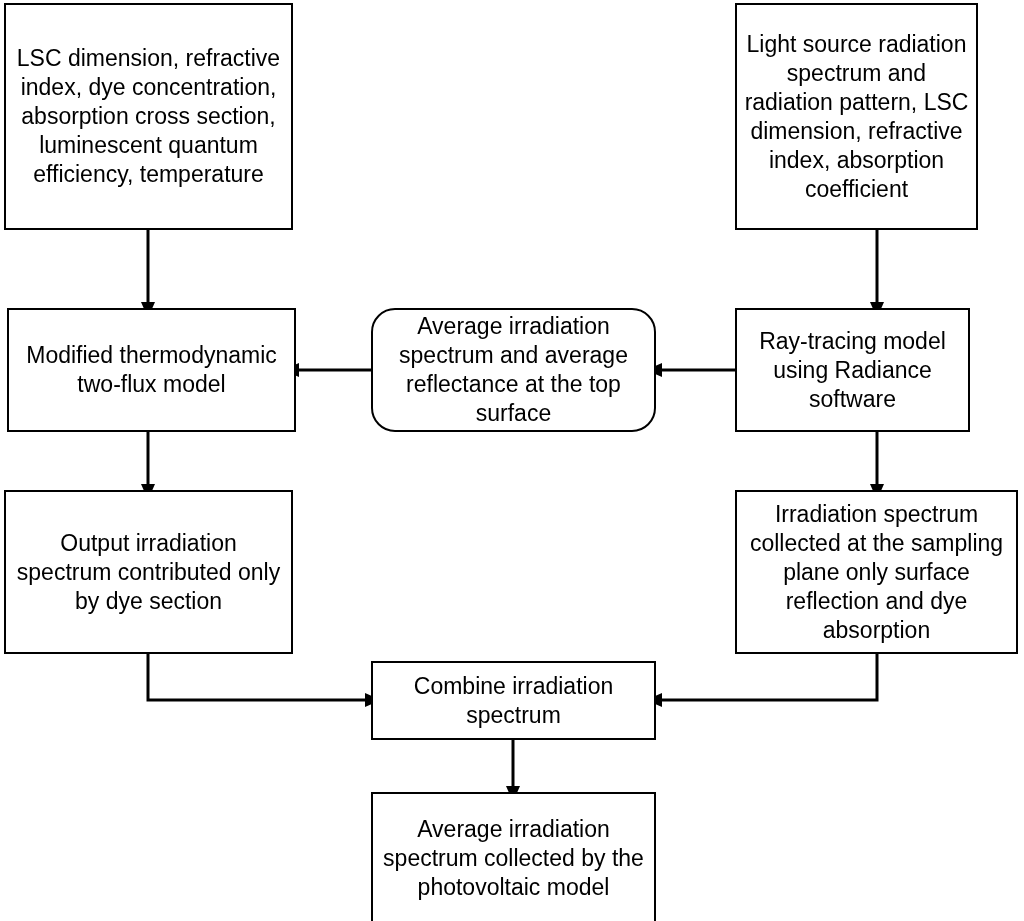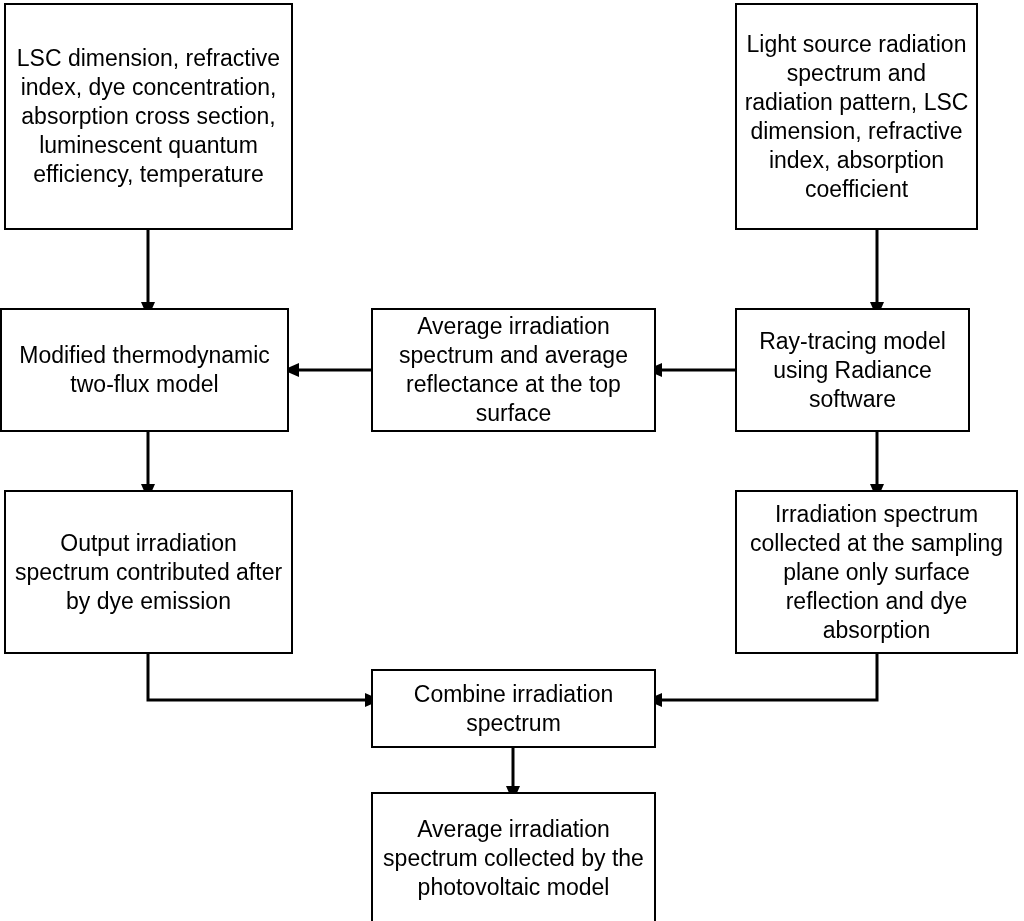--- a/index.html
+++ b/index.html
@@ -40,26 +40,26 @@
   }
   .node .label {
     display: block;
     width: 100%;
     white-space: pre-line;
   }
 
   
   #node-inputs-thermo   { left: 4px;   top: 3px;   width: 289px; height: 227px; }
   #node-inputs-raytrace { left: 735px; top: 3px;   width: 243px; height: 227px; }
-  #node-thermo-model    { left: 0;   top: 308px; width: 289px; height: 124px; }
-  #node-avg-irr-refl    { left: 371px; top: 308px; width: 285px; height: 124px; }
+  #node-thermo-model    { left: 7px;   top: 308px; width: 289px; height: 124px; }
+  #node-avg-irr-refl    { left: 371px; top: 308px; width: 285px; height: 124px; border-radius: 24px; }
   #node-raytrace-model  { left: 735px; top: 308px; width: 235px; height: 124px; }
   #node-output-spectrum { left: 4px;   top: 490px; width: 289px; height: 164px; }
   #node-collected-spec  { left: 735px; top: 490px; width: 283px; height: 164px; }
-  #node-combine         { left: 371px; top: 661px; width: 285px; height: 79px; margin-top: 8px; }
+  #node-combine         { left: 371px; top: 661px; width: 285px; height: 79px; }
   #node-average-pv      { left: 371px; top: 792px; width: 285px; height: 132px; }
 </style>
 </head>
 <body>
 
 <div id="canvas">
 
   <svg id="connectors" viewBox="0 0 1024 921" xmlns="http://www.w3.org/2000/svg">
     <defs>
       <marker id="arrow-down" markerWidth="16" markerHeight="14" refX="1" refY="7" orient="auto" markerUnits="userSpaceOnUse">
@@ -106,21 +106,21 @@
 
   <div class="node" id="node-avg-irr-refl">
     <span class="label">Average irradiation spectrum and average reflectance at the top surface</span>
   </div>
 
   <div class="node" id="node-raytrace-model">
     <span class="label">Ray-tracing model using Radiance software</span>
   </div>
 
   <div class="node" id="node-output-spectrum">
-    <span class="label">Output irradiation spectrum contributed after by dye emission</span>
+    <span class="label">Output irradiation spectrum contributed only by dye section</span>
   </div>
 
   <div class="node" id="node-collected-spec">
     <span class="label">Irradiation spectrum collected at the sampling plane only surface reflection and dye absorption</span>
   </div>
 
   <div class="node" id="node-combine">
     <span class="label">Combine irradiation spectrum</span>
   </div>
 

